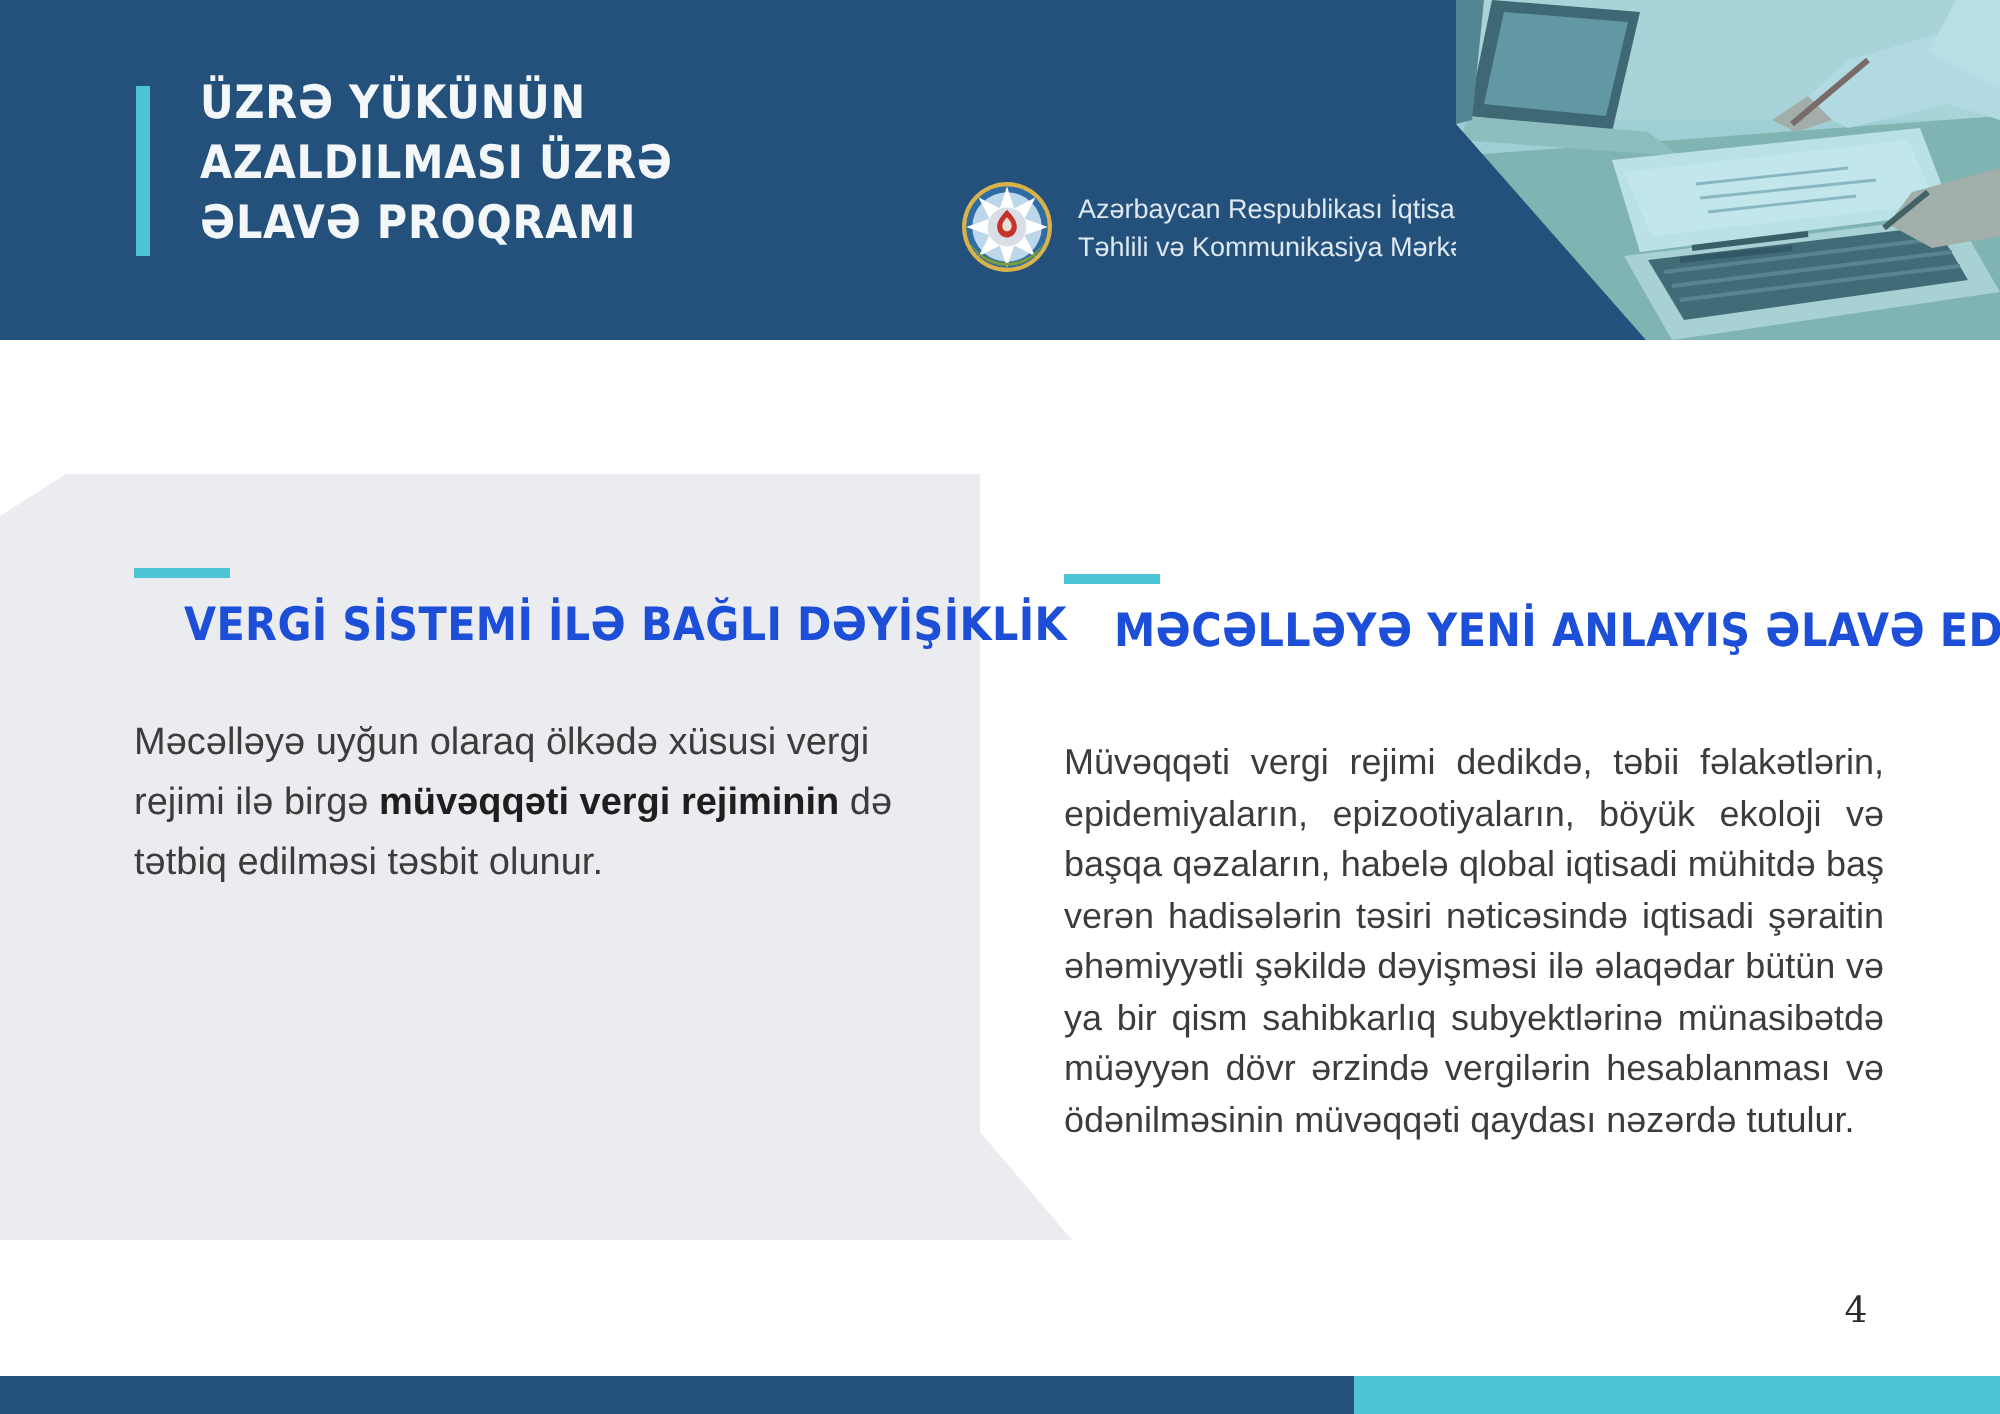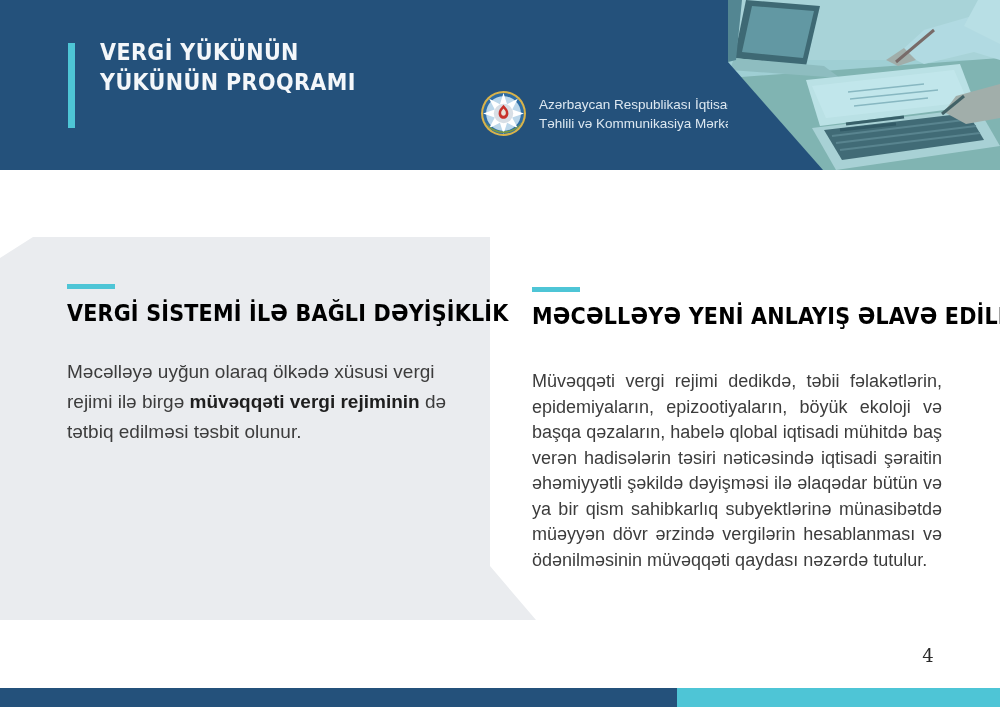--- a/index.html
+++ b/index.html
@@ -28,22 +28,22 @@
     position:absolute;left:0;top:0;width:100px;height:170px;background:#24517b;
     clip-path:polygon(0 62px,95px 170px,0 170px);
   }
   
   .gray-panel{
     position:absolute;left:0;top:237px;width:536px;height:383px;background:#eaecef;
     clip-path:polygon(33px 0,490px 0,490px 329px,536px 100%,0 100%,0 21px);
   }
   .heading-accent{width:48px;height:5px;background:#4ec5d6;margin-bottom:11px;}
   .col-heading{
-    color:#000000;font-family:"DejaVu Sans",sans-serif;font-stretch:condensed;
-    font-weight:bold;font-size:23px;line-height:26px;letter-spacing:0.2px;white-space:nowrap;
+    color:#1d4ed8;font-family:"DejaVu Sans",sans-serif;font-stretch:condensed;
+    font-weight:bold;font-size:23px;line-height:26px;letter-spacing:0.2px;white-space:nowrap;margin-left:25px;
   }
   .left-col{position:absolute;left:67px;top:284px;width:395px;}
   .left-body{
     margin-top:31px;color:#3c3c3c;font-size:19px;line-height:30px;font-weight:400;
   }
   .left-body b{color:#1e1e1e;}
   .right-col{position:absolute;left:532px;top:287px;width:410px;}
   .right-body{
     margin-top:40px;color:#3c3c3c;font-size:18px;line-height:25.5px;
     text-align:justify;font-weight:400;
@@ -57,22 +57,23 @@
   .bottom-bar-teal{position:absolute;left:677px;top:688px;width:323px;height:19px;background:#4ec5d6;}
 </style>
 </head>
 <body>
 
 <div class="slide">
 
   <div class="header-band">
     <div class="title-accent"></div>
     <div class="slide-title">
-      <div>VERGİ YÜKÜNÜN</div>
-      <div>YÜKÜNÜN PROQRAMI</div>
+      <div>ÜZRƏ YÜKÜNÜN</div>
+      <div>AZALDILMASI ÜZRƏ</div>
+      <div>ƏLAVƏ PROQRAMI</div>
     </div>
 
     <div class="logo-group">
       <svg class="emblem" viewBox="0 0 46 46" aria-hidden="true">
         <circle cx="23" cy="23" r="22" fill="#d9b34a"></circle>
         <circle cx="23" cy="23" r="20" fill="#2e6ca3"></circle>
         <circle cx="23" cy="23" r="17" fill="#bcd7ea"></circle>
         <polygon fill="#ffffff" points="23,3 26.5,14 37,8.5 31.5,19 43,23 31.5,27 37,37.5 26.5,32 23,43 19.5,32 9,37.5 14.5,27 3,23 14.5,19 9,8.5 19.5,14"></polygon>
         <circle cx="23" cy="23" r="9.5" fill="#d8dfe6"></circle>
         <path d="M23 14.5c3.2 3.4 4.8 5.6 4.8 8.4 0 3-2.1 5.2-4.8 5.2s-4.8-2.2-4.8-5.2c0-2.8 1.6-5 4.8-8.4z" fill="#c8322b"></path>

